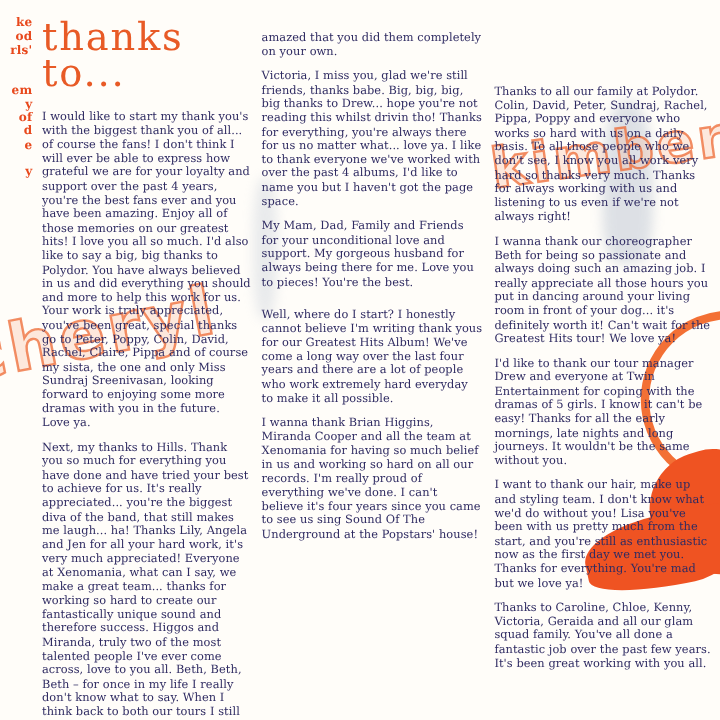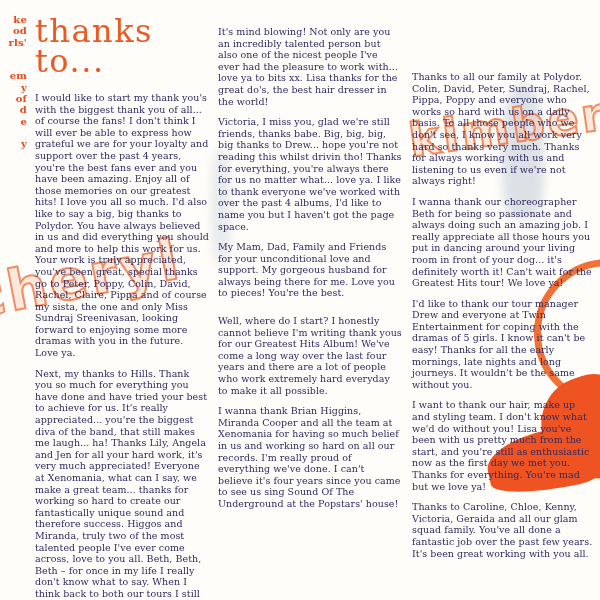--- a/index.html
+++ b/index.html
@@ -109,21 +109,21 @@
     </div>
 
   <h1 class="heading">thanks
 to...</h1>
 
   <div class="col col-1">
       <p class="para">I would like to start my thank you's with the biggest thank you of all... of course the fans! I don't think I will ever be able to express how grateful we are for your loyalty and support over the past 4 years, you're the best fans ever and you have been amazing. Enjoy all of those memories on our greatest hits! I love you all so much. I'd also like to say a big, big thanks to Polydor. You have always believed in us and did everything you should and more to help this work for us. Your work is truly appreciated, you've been great, special thanks go to Peter, Poppy, Colin, David, Rachel, Claire, Pippa and of course my sista, the one and only Miss Sundraj Sreenivasan, looking forward to enjoying some more dramas with you in the future. Love ya.</p>
       <p class="para">Next, my thanks to Hills. Thank you so much for everything you have done and have tried your best to achieve for us. It's really appreciated... you're the biggest diva of the band, that still makes me laugh... ha! Thanks Lily, Angela and Jen for all your hard work, it's very much appreciated! Everyone at Xenomania, what can I say, we make a great team... thanks for working so hard to create our fantastically unique sound and therefore success. Higgos and Miranda, truly two of the most talented people I've ever come across, love to you all. Beth, Beth, Beth – for once in my life I really don't know what to say. When I think back to both our tours I still cannot believe how much of your heart, soul and damn hard work went into them. I am still</p>
     </div>
   <div class="col col-2">
-      <p class="para">It's mind blowing! Not only are you an incredibly talented person but also one of the nicest people I've ever had the pleasure to work with... love ya to bits xx. Lisa thanks for the great do's, the best hair dresser in the world!</p>
+      <p class="para">amazed that you did them completely on your own.</p>
       <p class="para">Victoria, I miss you, glad we're still friends, thanks babe. Big, big, big, big thanks to Drew... hope you're not reading this whilst drivin tho! Thanks for everything, you're always there for us no matter what... love ya. I like to thank everyone we've worked with over the past 4 albums, I'd like to name you but I haven't got the page space.</p>
       <p class="para">My Mam, Dad, Family and Friends for your unconditional love and support. My gorgeous husband for always being there for me. Love you to pieces! You're the best.</p>
       <p class="para gap">Well, where do I start? I honestly cannot believe I'm writing thank yous for our Greatest Hits Album! We've come a long way over the last four years and there are a lot of people who work extremely hard everyday to make it all possible.</p>
       <p class="para">I wanna thank Brian Higgins, Miranda Cooper and all the team at Xenomania for having so much belief in us and working so hard on all our records. I'm really proud of everything we've done. I can't believe it's four years since you came to see us sing Sound Of The Underground at the Popstars' house!</p>
     </div>
   <div class="col col-3">
       <p class="para">Thanks to all our family at Polydor. Colin, David, Peter, Sundraj, Rachel, Pippa, Poppy and everyone who works so hard with us on a daily basis. To all those people who we don't see, I know you all work very hard so thanks very much. Thanks for always working with us and listening to us even if we're not always right!</p>
       <p class="para">I wanna thank our choreographer Beth for being so passionate and always doing such an amazing job. I really appreciate all those hours you put in dancing around your living room in front of your dog... it's definitely worth it! Can't wait for the Greatest Hits tour! We love ya!</p>
       <p class="para">I'd like to thank our tour manager Drew and everyone at Twin Entertainment for coping with the dramas of 5 girls. I know it can't be easy! Thanks for all the early mornings, late nights and long journeys. It wouldn't be the same without you.</p>
       <p class="para">I want to thank our hair, make up and styling team. I don't know what we'd do without you! Lisa you've been with us pretty much from the start, and you're still as enthusiastic now as the first day we met you. Thanks for everything. You're mad but we love ya!</p>

